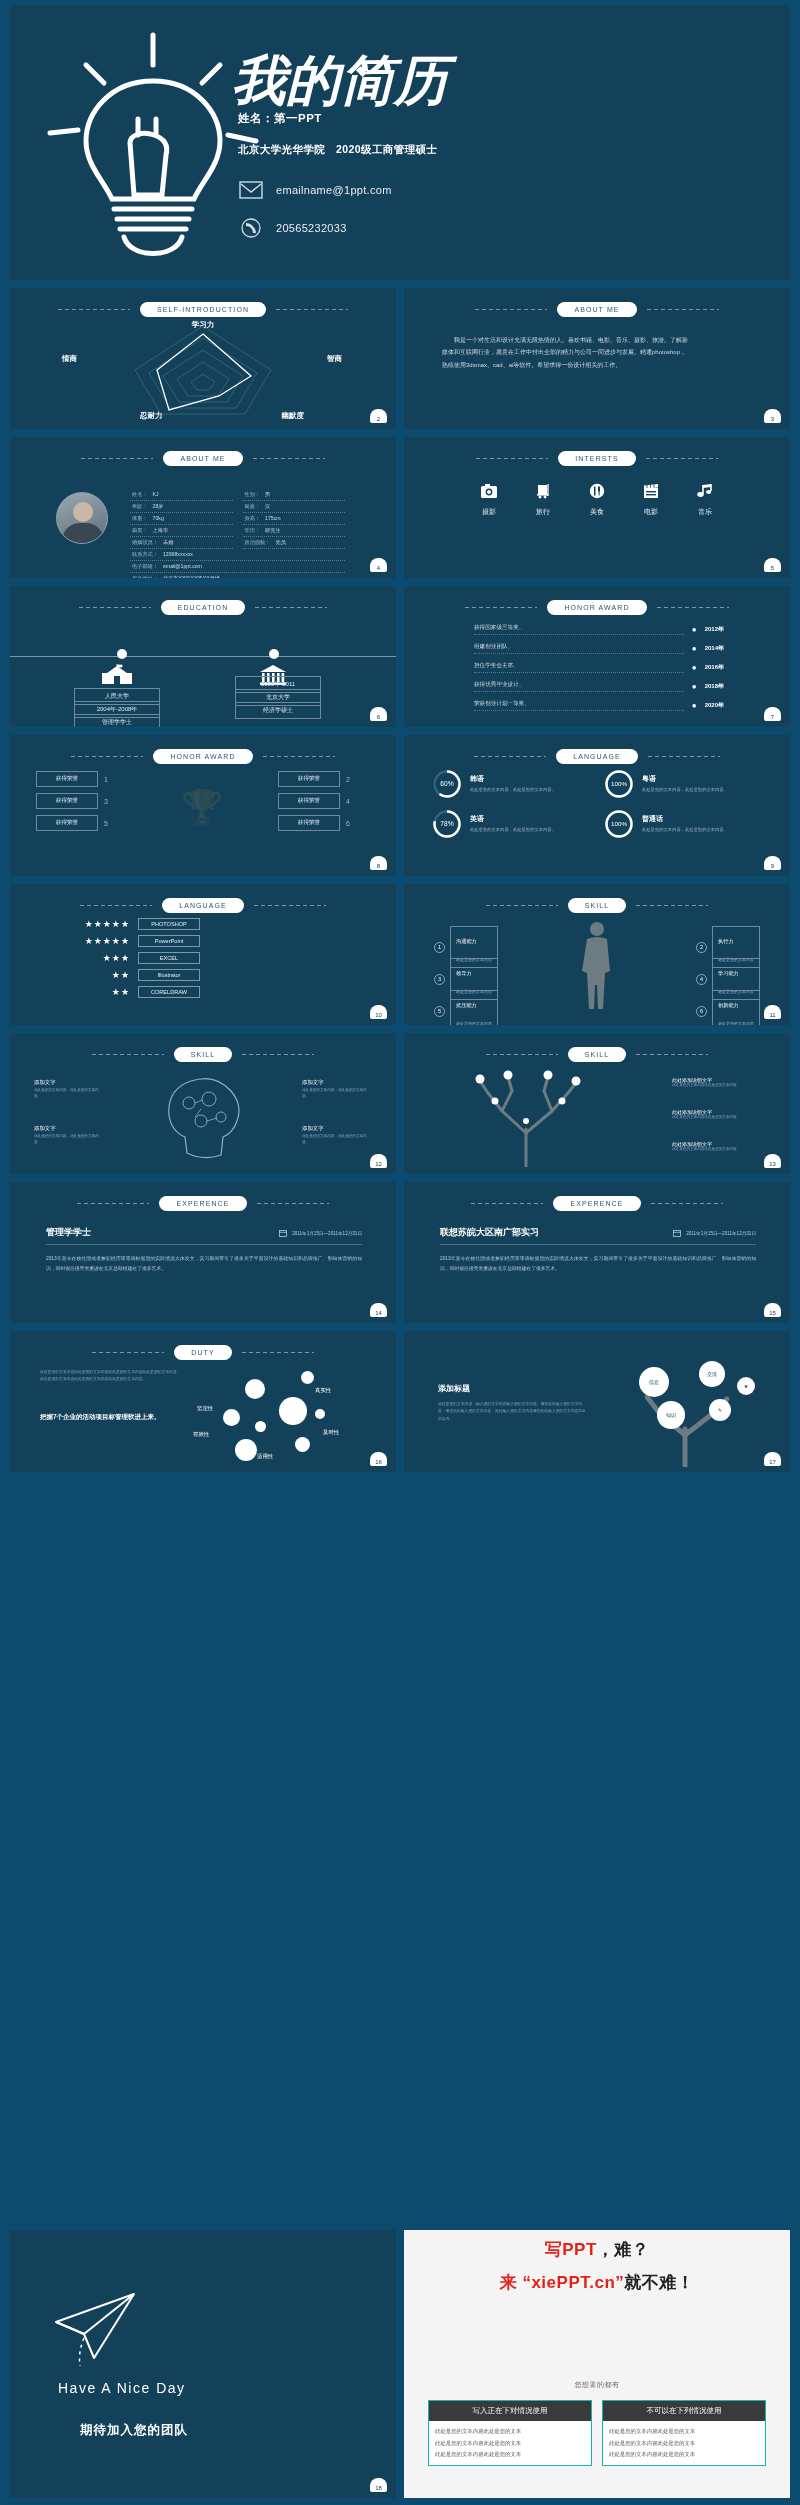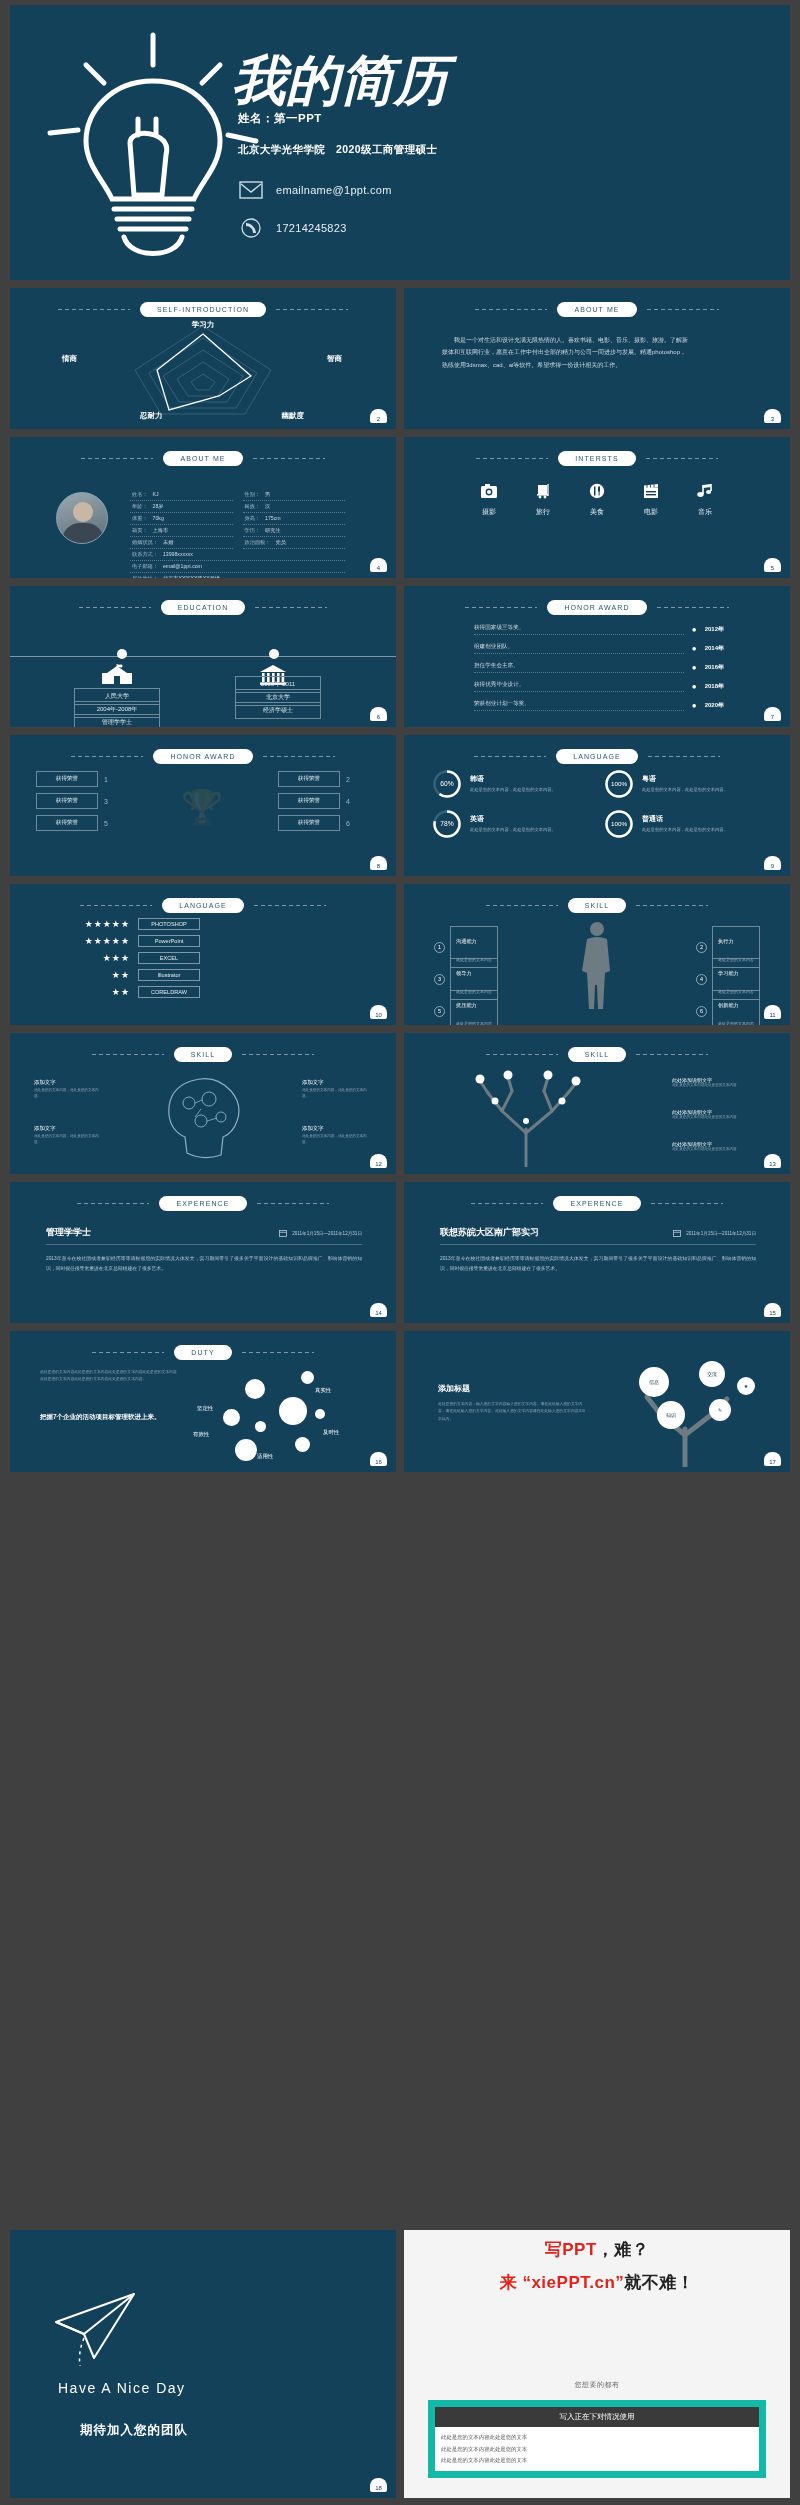--- a/index.html
+++ b/index.html
@@ -2,21 +2,21 @@
 <html><head>
 <meta charset="utf-8">
 <style>
   * { box-sizing: border-box; margin:0; padding:0; }
   body {
     width:800px; height:2505px;
     background:#d8d8d8;
     font-family:"Liberation Sans","DejaVu Sans",sans-serif;
     overflow:hidden;
   }
-  .page { width:800px; height:2505px; position:relative; background:#404040; }
+  .page { width:800px; height:2505px; position:relative; background:#0c4a6e; }
 
   
   .cover {
     position:absolute; left:10px; top:5px; width:780px; height:275px;
     background:#13415a; overflow:hidden;
   }
   .bulb { position:absolute; left:28px; top:18px; width:230px; height:250px; }
   .cover-title {
     position:absolute; left:222px; top:40px; width:330px; height:70px;
   }
@@ -198,21 +198,21 @@
   .promo-l1 .red { color:#e2231a; }
   .promo-l2 { font-size:17px; font-weight:bold; color:#222; margin-top:10px; letter-spacing:.5px;}
   .promo-l2 .red { color:#e2231a; }
   .promo-bar { position:absolute; left:24px; top:116px; width:338px; height:26px;
                background:#3a3a3a; color:#fff; font-size:8px;
                display:flex; align-items:center; justify-content:center; letter-spacing:2px; }
   .promo-sub { position:absolute; left:0; top:150px; width:100%; text-align:center;
                font-size:7px; color:#666; letter-spacing:.5px; }
   .promo-cards { position:absolute; left:24px; top:170px; width:338px;
                  display:flex; gap:10px; }
-  .pcard { flex:1; border:7px solid #14b8a6; background:#fff; }
+  .pcard { flex:1; border:1px solid #14b8a6; background:#fff; }
   .pcard .ph { background:#3a3a3a; color:#fff; font-size:7.5px;
                text-align:center; padding:5px 0; }
   .pcard .pb { padding:6px; display:flex; flex-direction:column; gap:3px; }
   .pcard .pb span { font-size:5.4px; color:#555; line-height:1.6; }
 </style>
 </head>
 <body>
 
 <div class="page">
 
@@ -249,21 +249,21 @@
         <path d="M3 5 L13 13 L23 5" fill="none" stroke="#cfdde6" stroke-width="1.4"></path>
       </svg>
       <span class="txt">emailname@1ppt.com</span>
     </div>
 
     <div class="cover-row phone">
       <svg class="ico" viewBox="0 0 26 22">
         <circle cx="13" cy="11" r="9" fill="none" stroke="#cfdde6" stroke-width="1.3"></circle>
         <path d="M8 6 C13 6 18 11 18 16 L15 16 C15 12 12 9 8 9 Z" fill="#cfdde6"></path>
       </svg>
-      <span class="txt">17214245823</span>
+      <span class="txt">20565232033</span>
     </div>
   </div>
 
   <div class="grid">
 
     <div class="slide">
       <div class="pill-wrap">
         <div class="dashline"></div>
         <div class="pill">SELF-INTRODUCTION</div>
         <div class="dashline"></div>
@@ -837,16 +837,24 @@
     <div class="promo-sub">您想要的都有</div>
     <div class="promo-cards">
       <div class="pcard">
         <div class="ph">写入正在下对情况使用</div>
         <div class="pb">
           <span>此处是您的文本内容此处是您的文本</span>
           <span>此处是您的文本内容此处是您的文本</span>
           <span>此处是您的文本内容此处是您的文本</span>
         </div>
       </div>
+      <div class="pcard">
+        <div class="ph">不可以在下列情况使用</div>
+        <div class="pb">
+          <span>此处是您的文本内容此处是您的文本</span>
+          <span>此处是您的文本内容此处是您的文本</span>
+          <span>此处是您的文本内容此处是您的文本</span>
+        </div>
+      </div>
     </div>
   </div>
 
 </div>
 
 </body></html>

